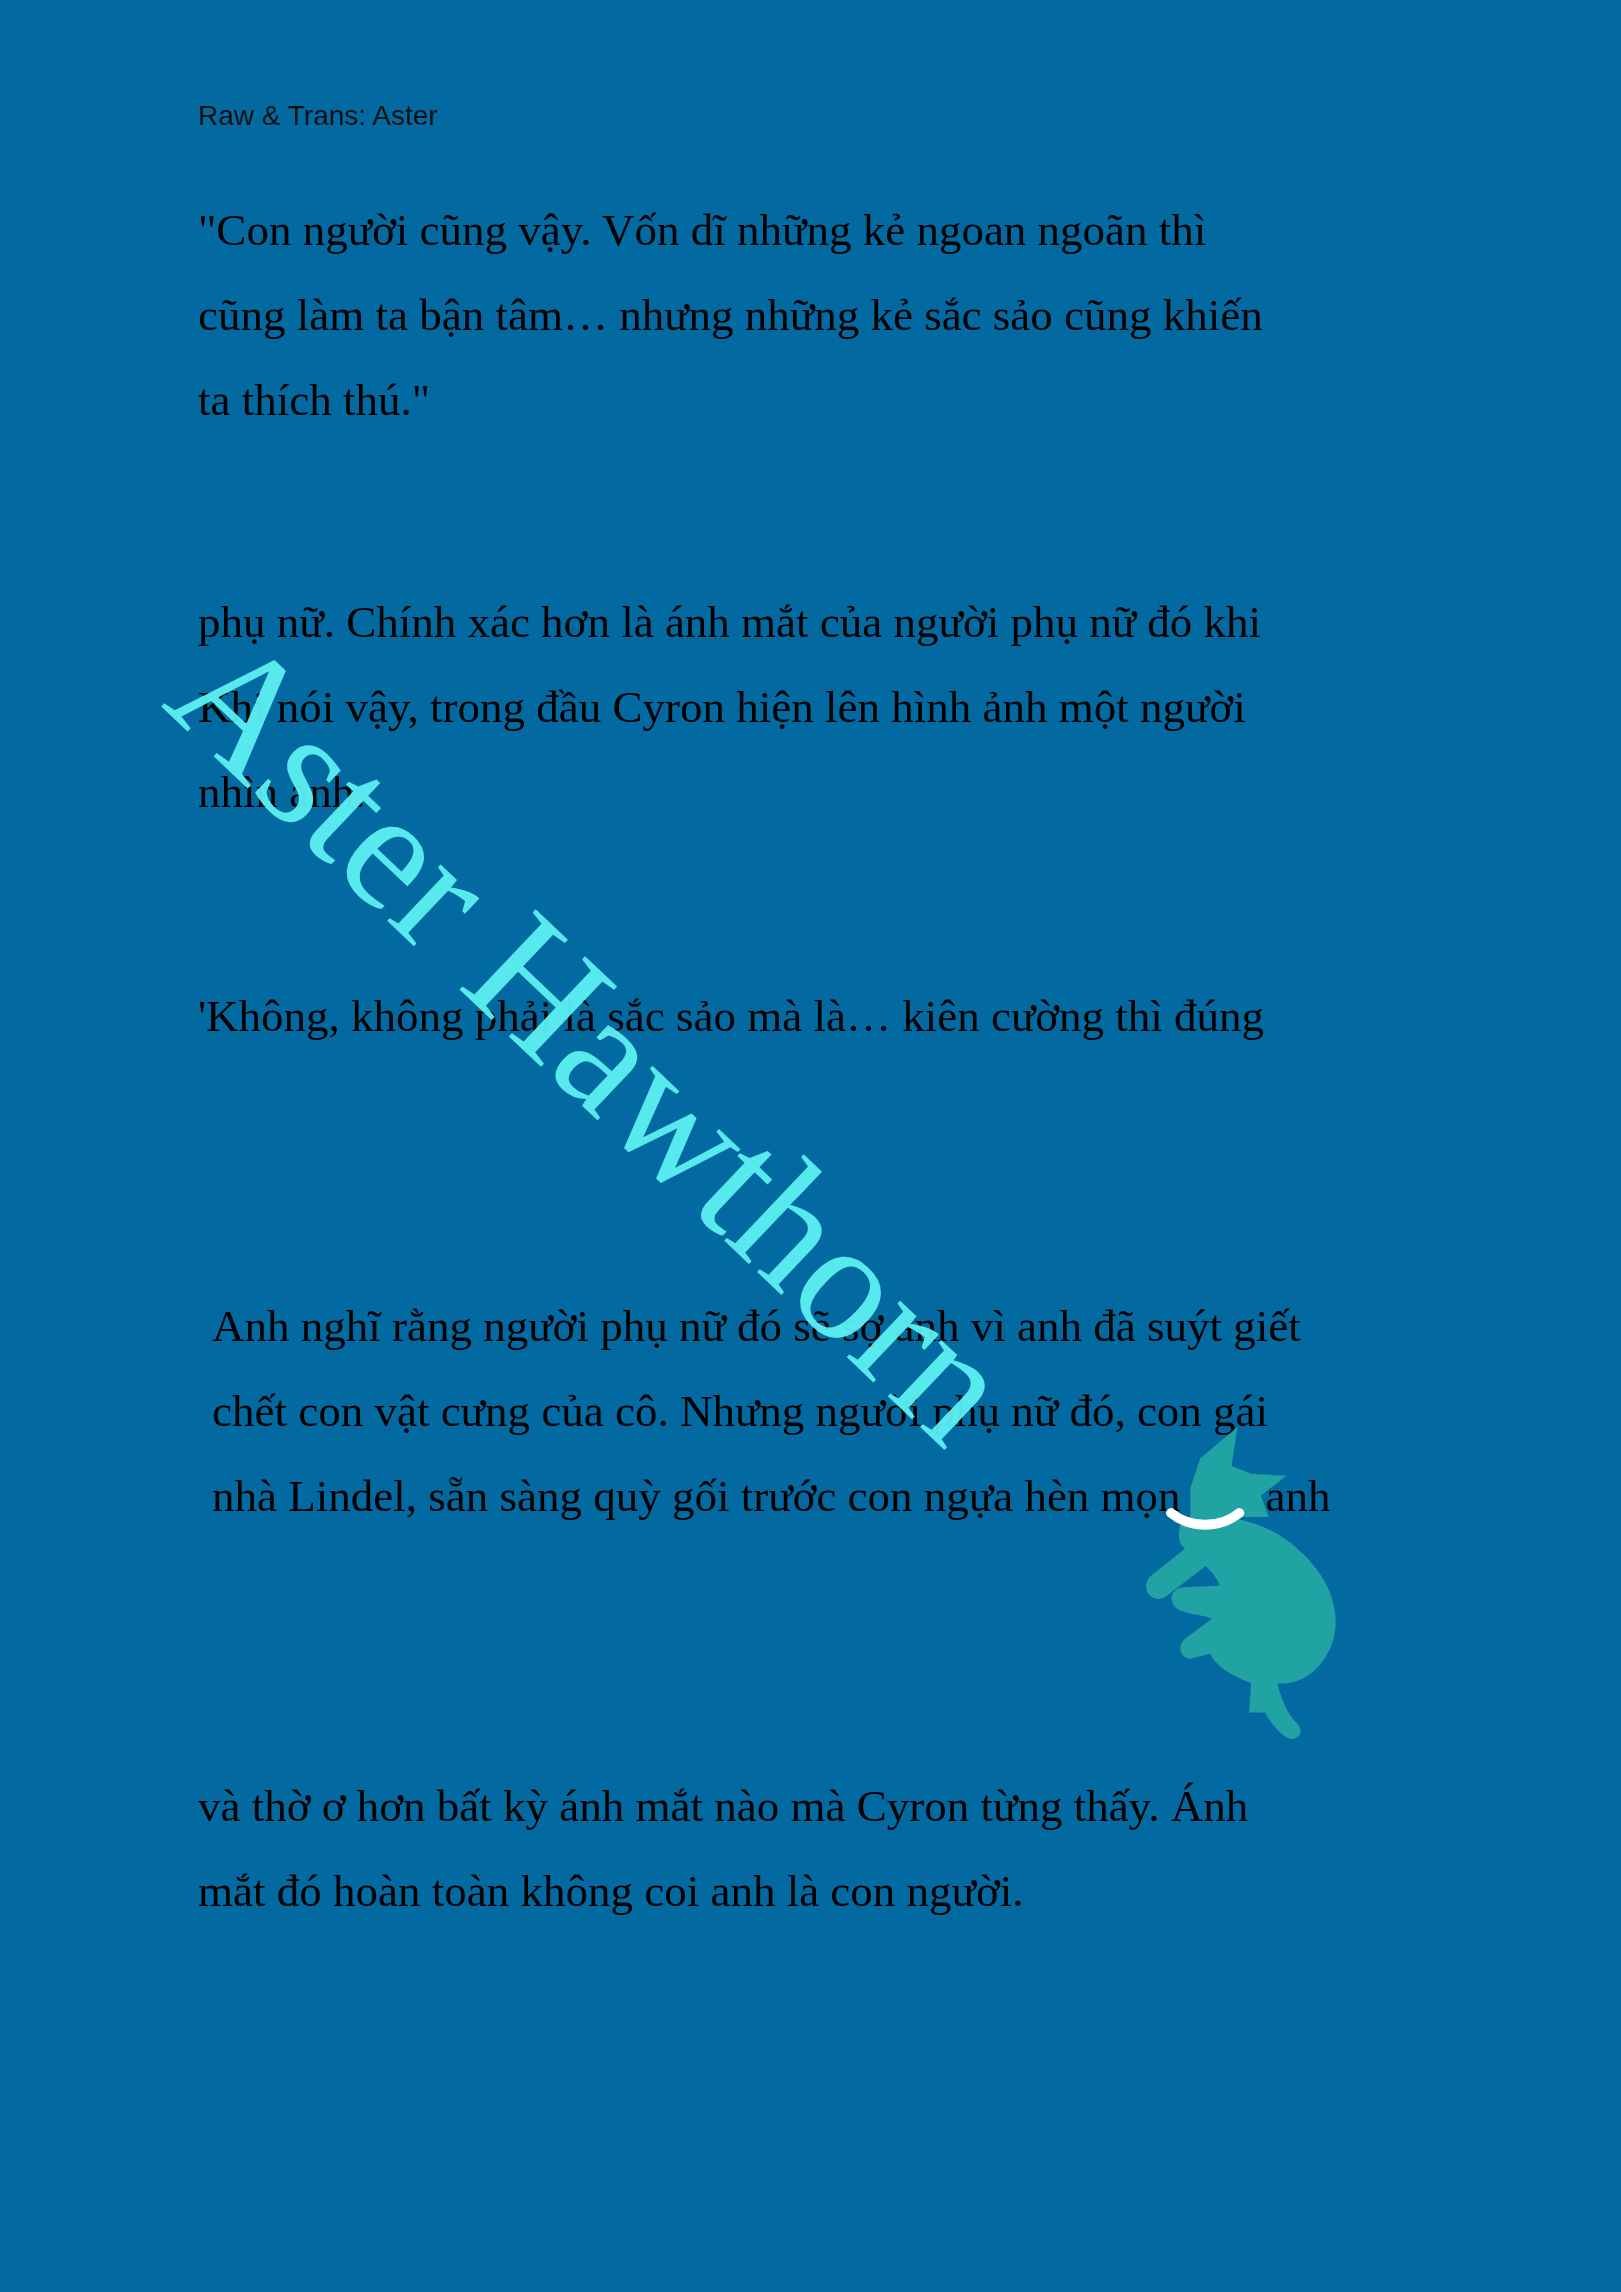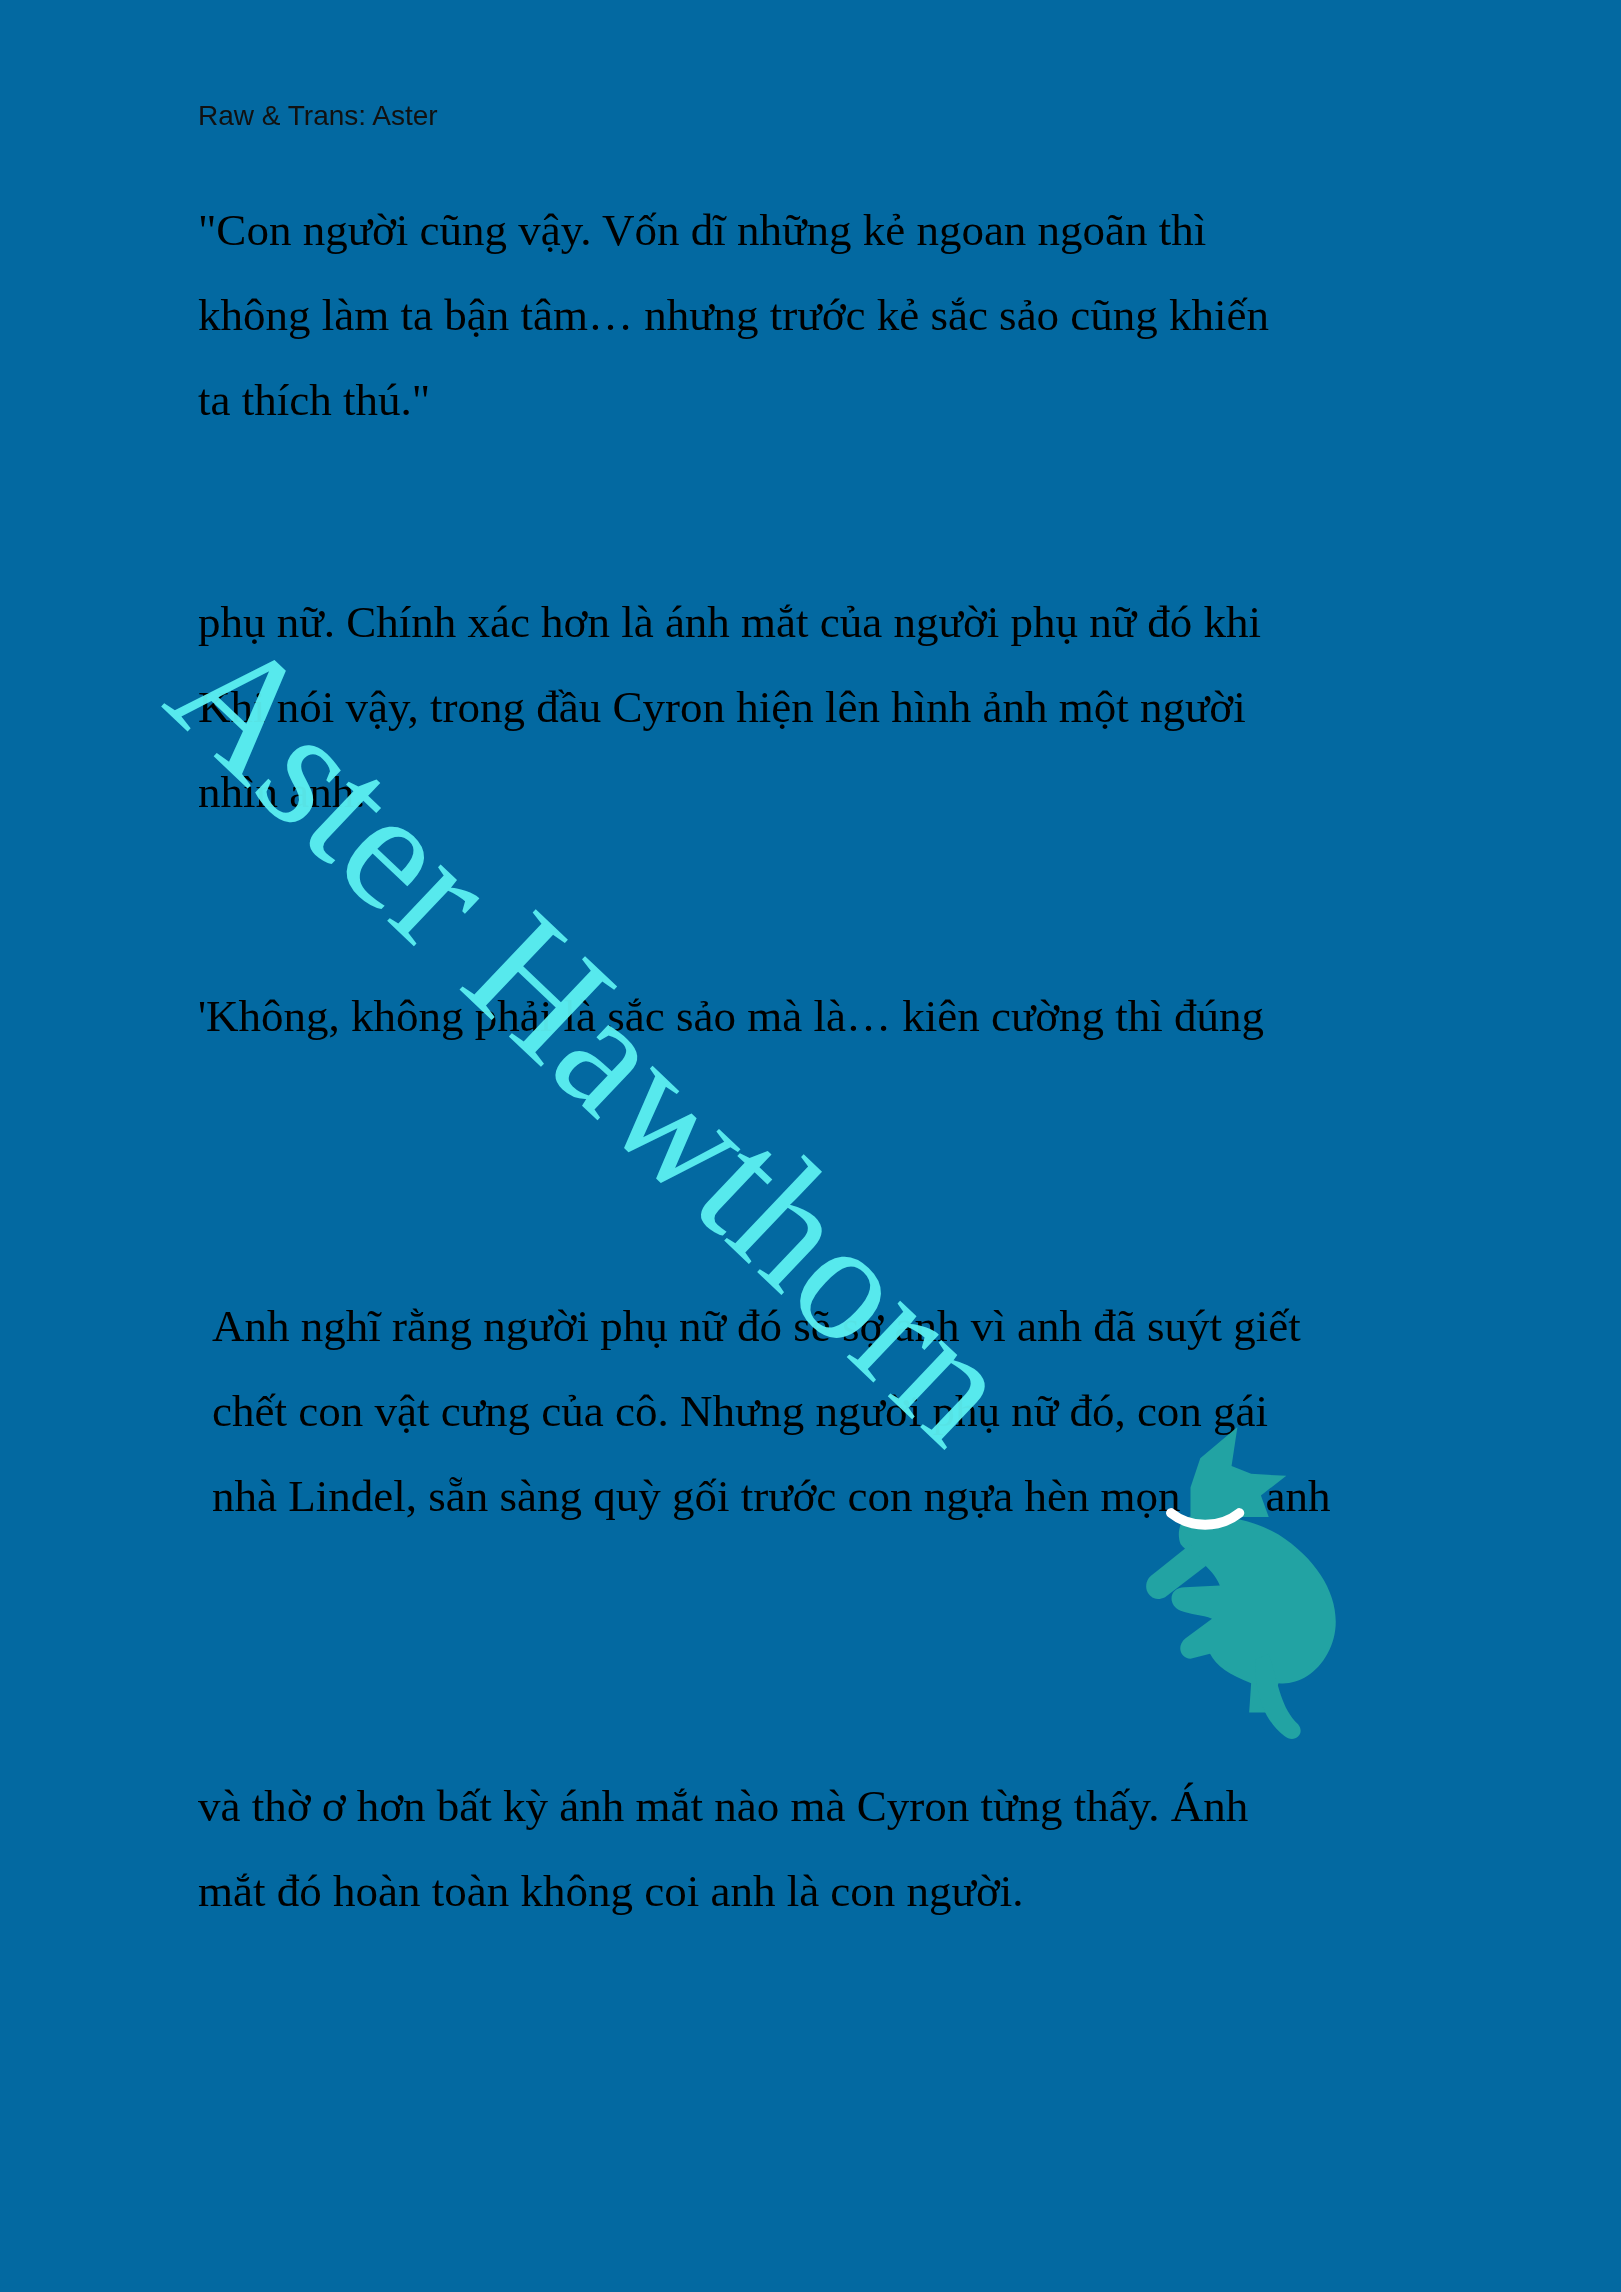--- a/index.html
+++ b/index.html
@@ -81,21 +81,21 @@
 <body>
 
 <div class="page">
 
   <div class="header">Raw &amp; Trans: Aster</div>
 
   <div class="body-text">
 
     <div class="para" style="top: 188px;">
       <span class="line">"Con người cũng vậy. Vốn dĩ những kẻ ngoan ngoãn thì</span>
-      <span class="line">không làm ta bận tâm… nhưng trước kẻ sắc sảo cũng khiến</span>
+      <span class="line">cũng làm ta bận tâm… nhưng những kẻ sắc sảo cũng khiến</span>
       <span class="line">ta thích thú."</span>
     </div>
 
     <div class="para" style="top: 580px;">
       <span class="line">phụ nữ. Chính xác hơn là ánh mắt của người phụ nữ đó khi</span>
       <span class="line">Khi nói vậy, trong đầu Cyron hiện lên hình ảnh một người</span>
       <span class="line">nhìn anh.</span>
     </div>
 
     <div class="para" style="top: 974px;">

